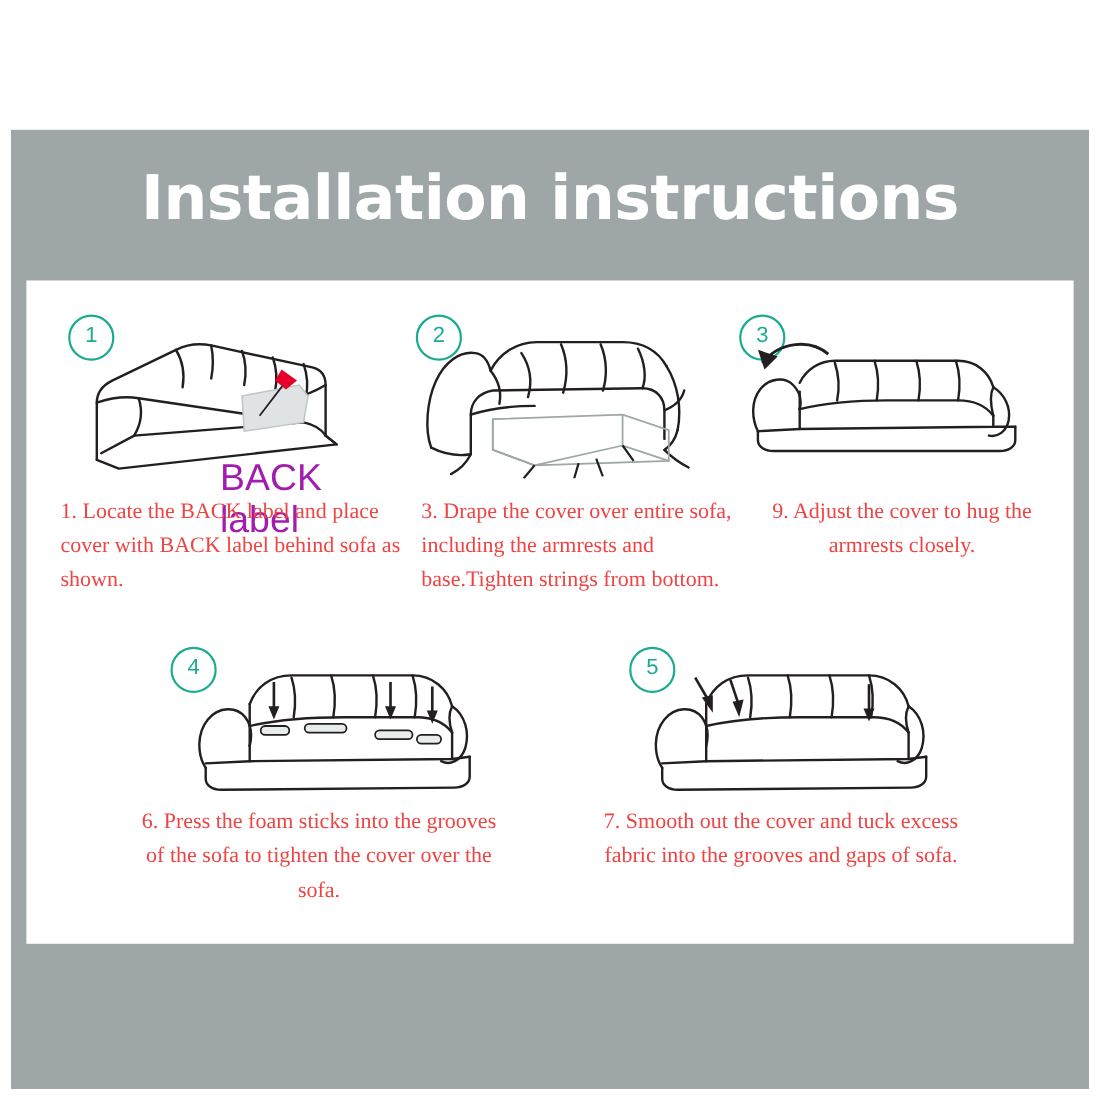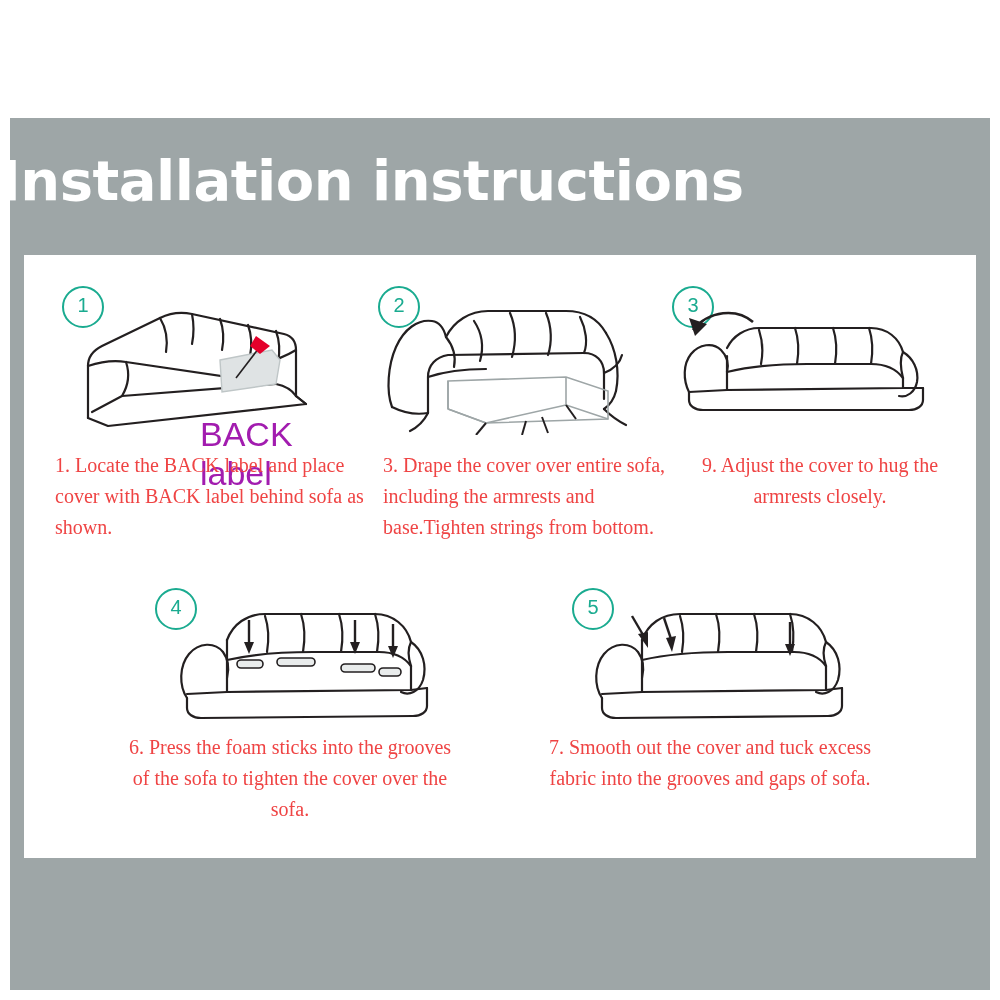--- a/index.html
+++ b/index.html
@@ -26,20 +26,21 @@
     top: 118px;
     width: 980px;
     height: 872px;
     background: #9ea6a7;
   }
   .title {
     position: absolute;
     left: 0;
     top: 148px;
     width: 1000px;
+    text-align: center;
     color: #ffffff;
     font-size: 56px;
     font-weight: bold;
     letter-spacing: -0.5px;
     font-family: "DejaVu Sans", sans-serif;
   }
   .white-card {
     position: absolute;
     left: 24px;
     top: 255px;

